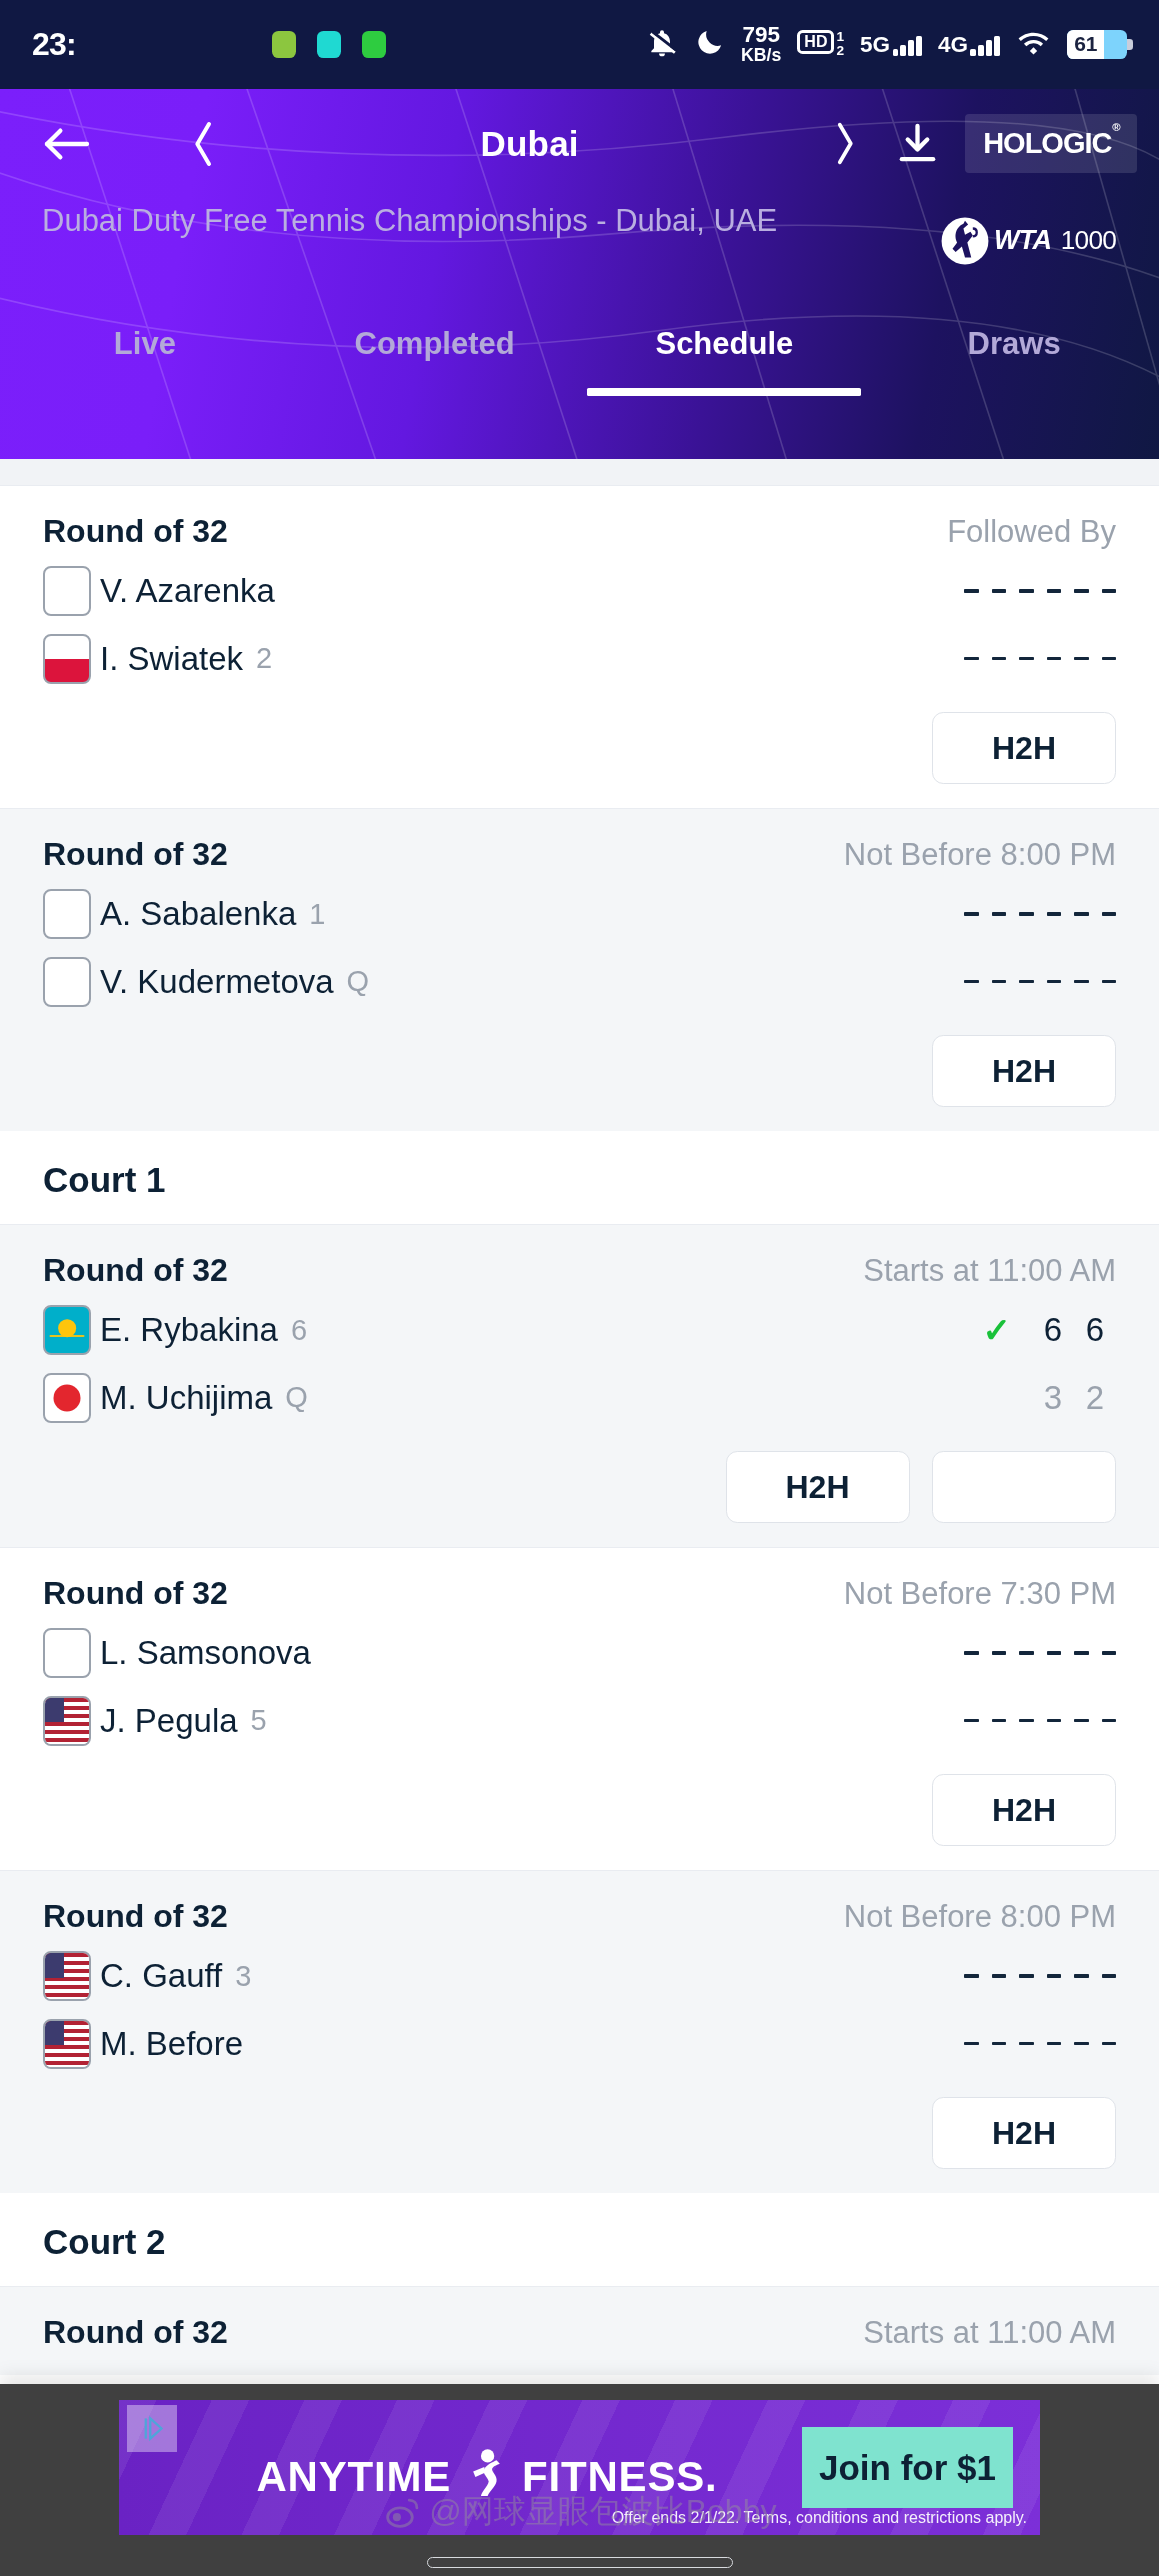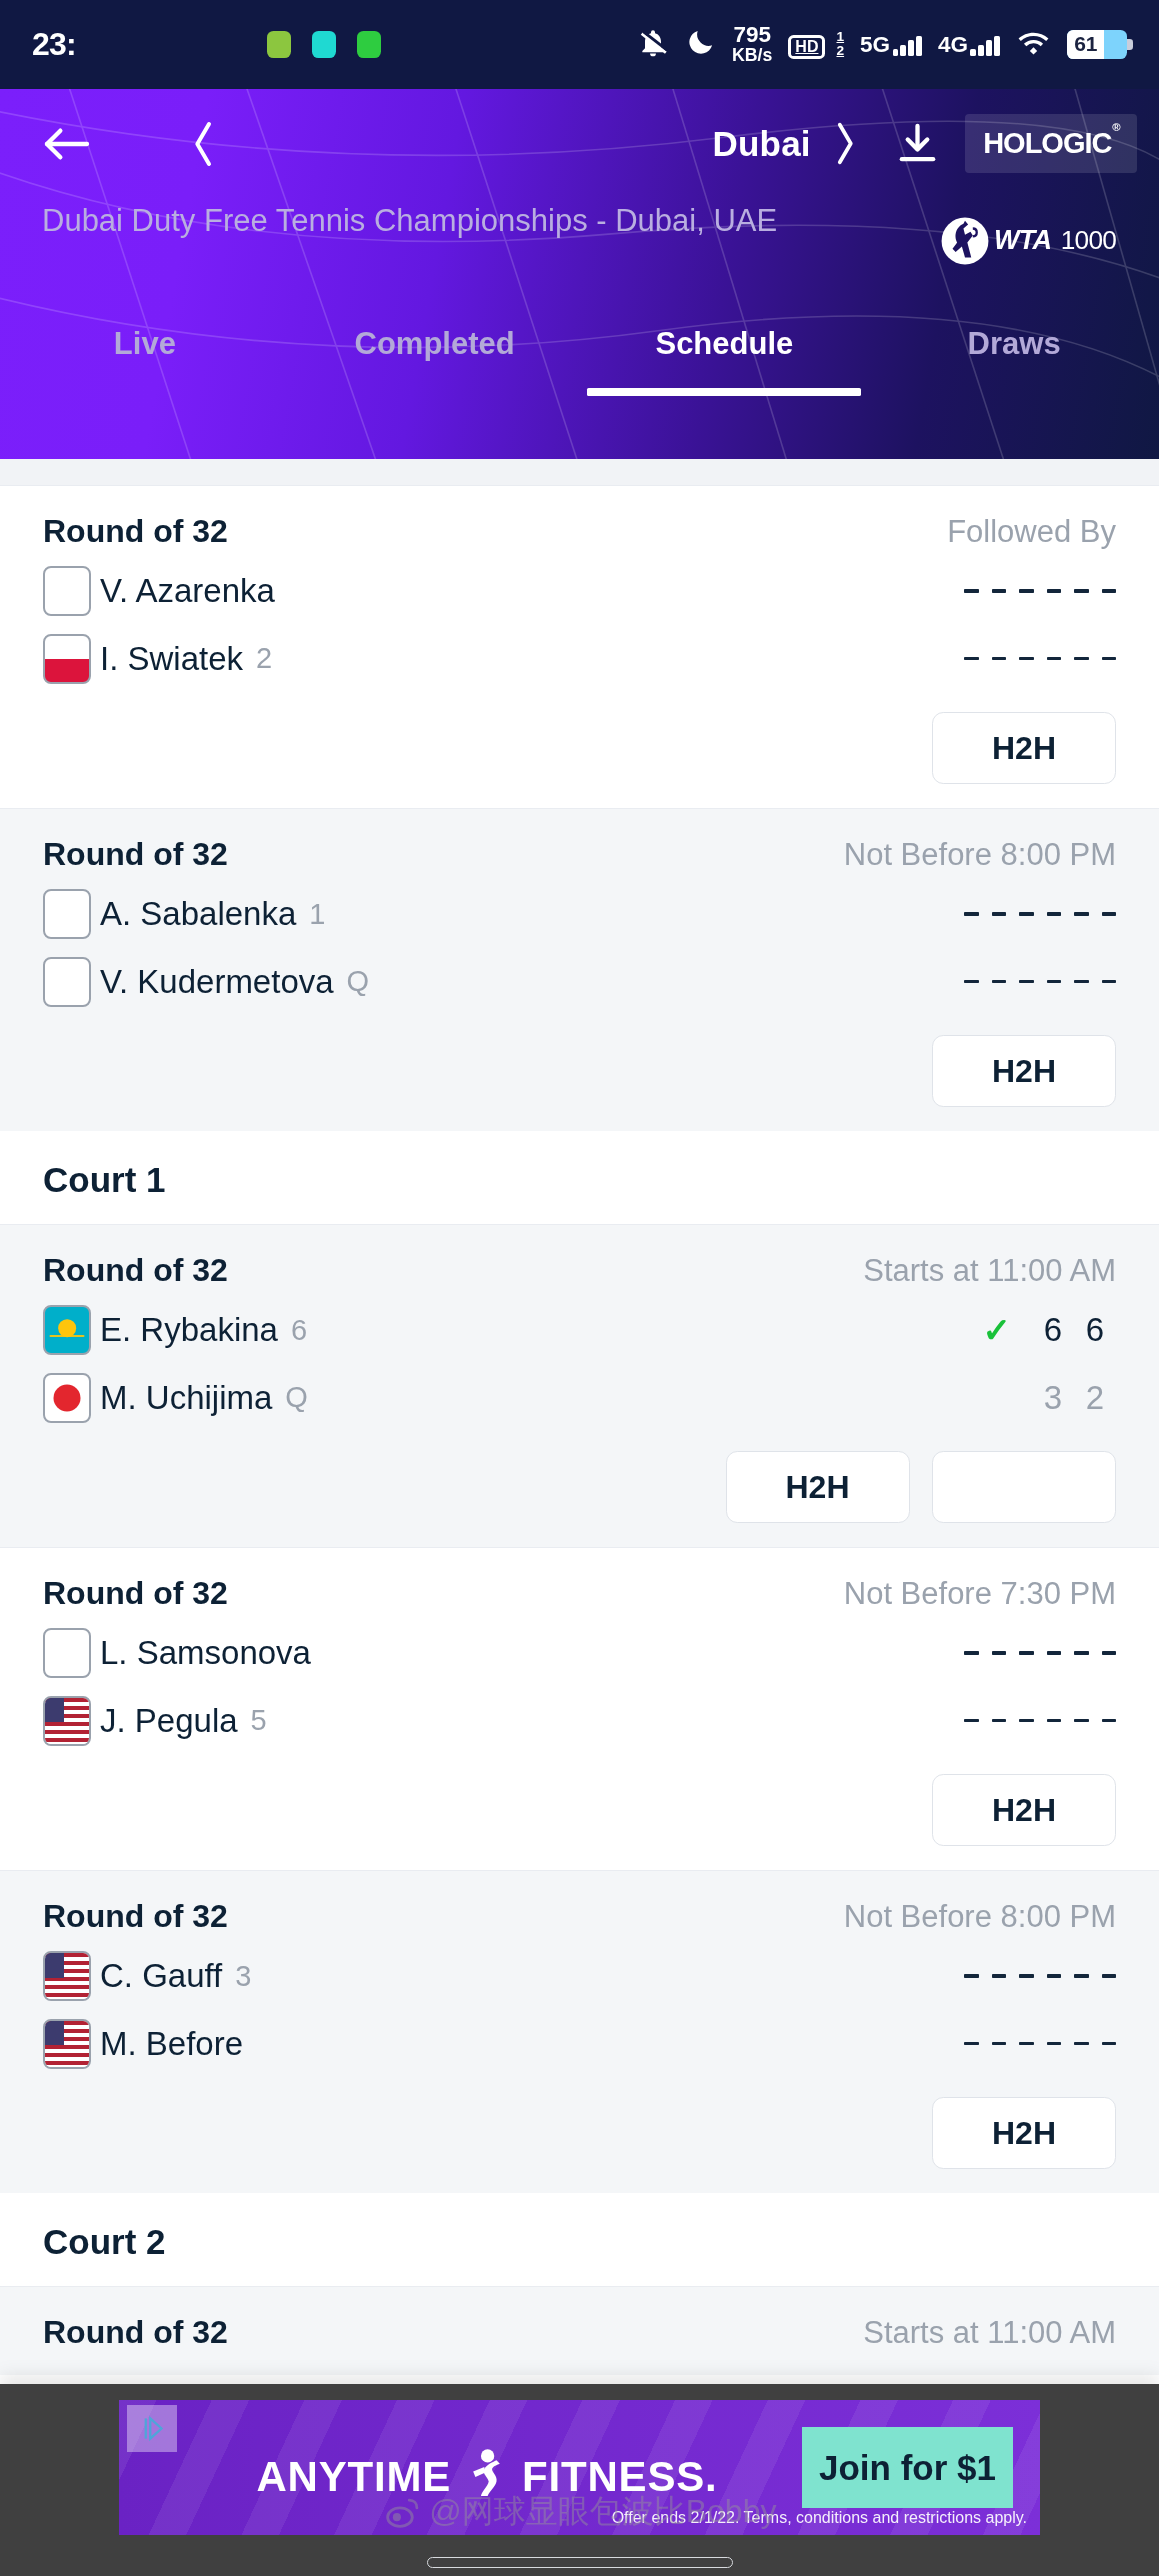--- a/index.html
+++ b/index.html
@@ -29,21 +29,21 @@
   .sb-speed .u{ font-size:17.7px; }
   .sb-netgrp{ display:flex; align-items:flex-end; gap:2.4px;}
   .sb-netlbl{ font-size:22.5px; font-weight:bold; line-height:0.9; }
   .bars{ display:flex; align-items:flex-end; gap:2.4px; height:22.5px;}
   .bars i{ width:5.6px; background:#fff; border-radius:1.6px; display:block;}
   .bars i:nth-child(1){height:6.4px}
   .bars i:nth-child(2){height:10.5px}
   .bars i:nth-child(3){height:15.3px}
   .bars i:nth-child(4){height:20px}
   .hdicon{ border:3.2px solid #fff; border-radius:5.6px; padding:0.8px 4px; font-size:16px; font-weight:bold; line-height:1;}
-  .hdwrap{ display:flex; align-items:flex-end; gap:11px;text-decoration:underline;}
+  .hdwrap{ display:flex; align-items:flex-start; gap:2px;}
   .hdsub{ display:flex; flex-direction:column; font-size:13.7px; font-weight:bold; line-height:1.05;}
   .battery{
     width:60px; height:29px; border-radius:6.4px; background:#7dd3fc;
     position:relative; display:flex; align-items:center;
   }
   .battery::after{
     content:""; position:absolute; right:-5.6px; top:8.9px; width:5.6px; height:11.3px;
     background:#c9cddb; border-radius:0 3.2px 3.2px 0;
   }
   .battery .fill{ position:absolute; left:0; top:0; bottom:0; width:62%; background:#ffffff; border-radius:6.4px 0 0 6.4px;}
@@ -56,21 +56,21 @@
   }
   .header .lines{ position:absolute; inset:0; opacity:.30; }
   .topbar{
     position:relative; z-index:3; height:109px;
     display:flex; align-items:center; padding:0 22.5px; gap:0;
   }
   .icn-btn{ display:flex; align-items:center; justify-content:center; cursor:pointer; }
   .back-arrow{ width:89px; }
   .chev-l{ width:89px; margin-left:48px;}
   .title-mid{
-    flex:1; text-align:right; color:#fff; font-size:35px; font-weight:bold;
+    flex:1; text-align:center; color:#fff; font-size:35px; font-weight:bold;
     letter-spacing:0.2px;
   }
   .chev-r{ width:68px; }
   .dl{ width:77px; }
   .hologic{
     background:rgba(255,255,255,.12);
     border-radius:4px;
     padding:13px 17.7px;
     margin-left:9.7px;
     text-align:right;

